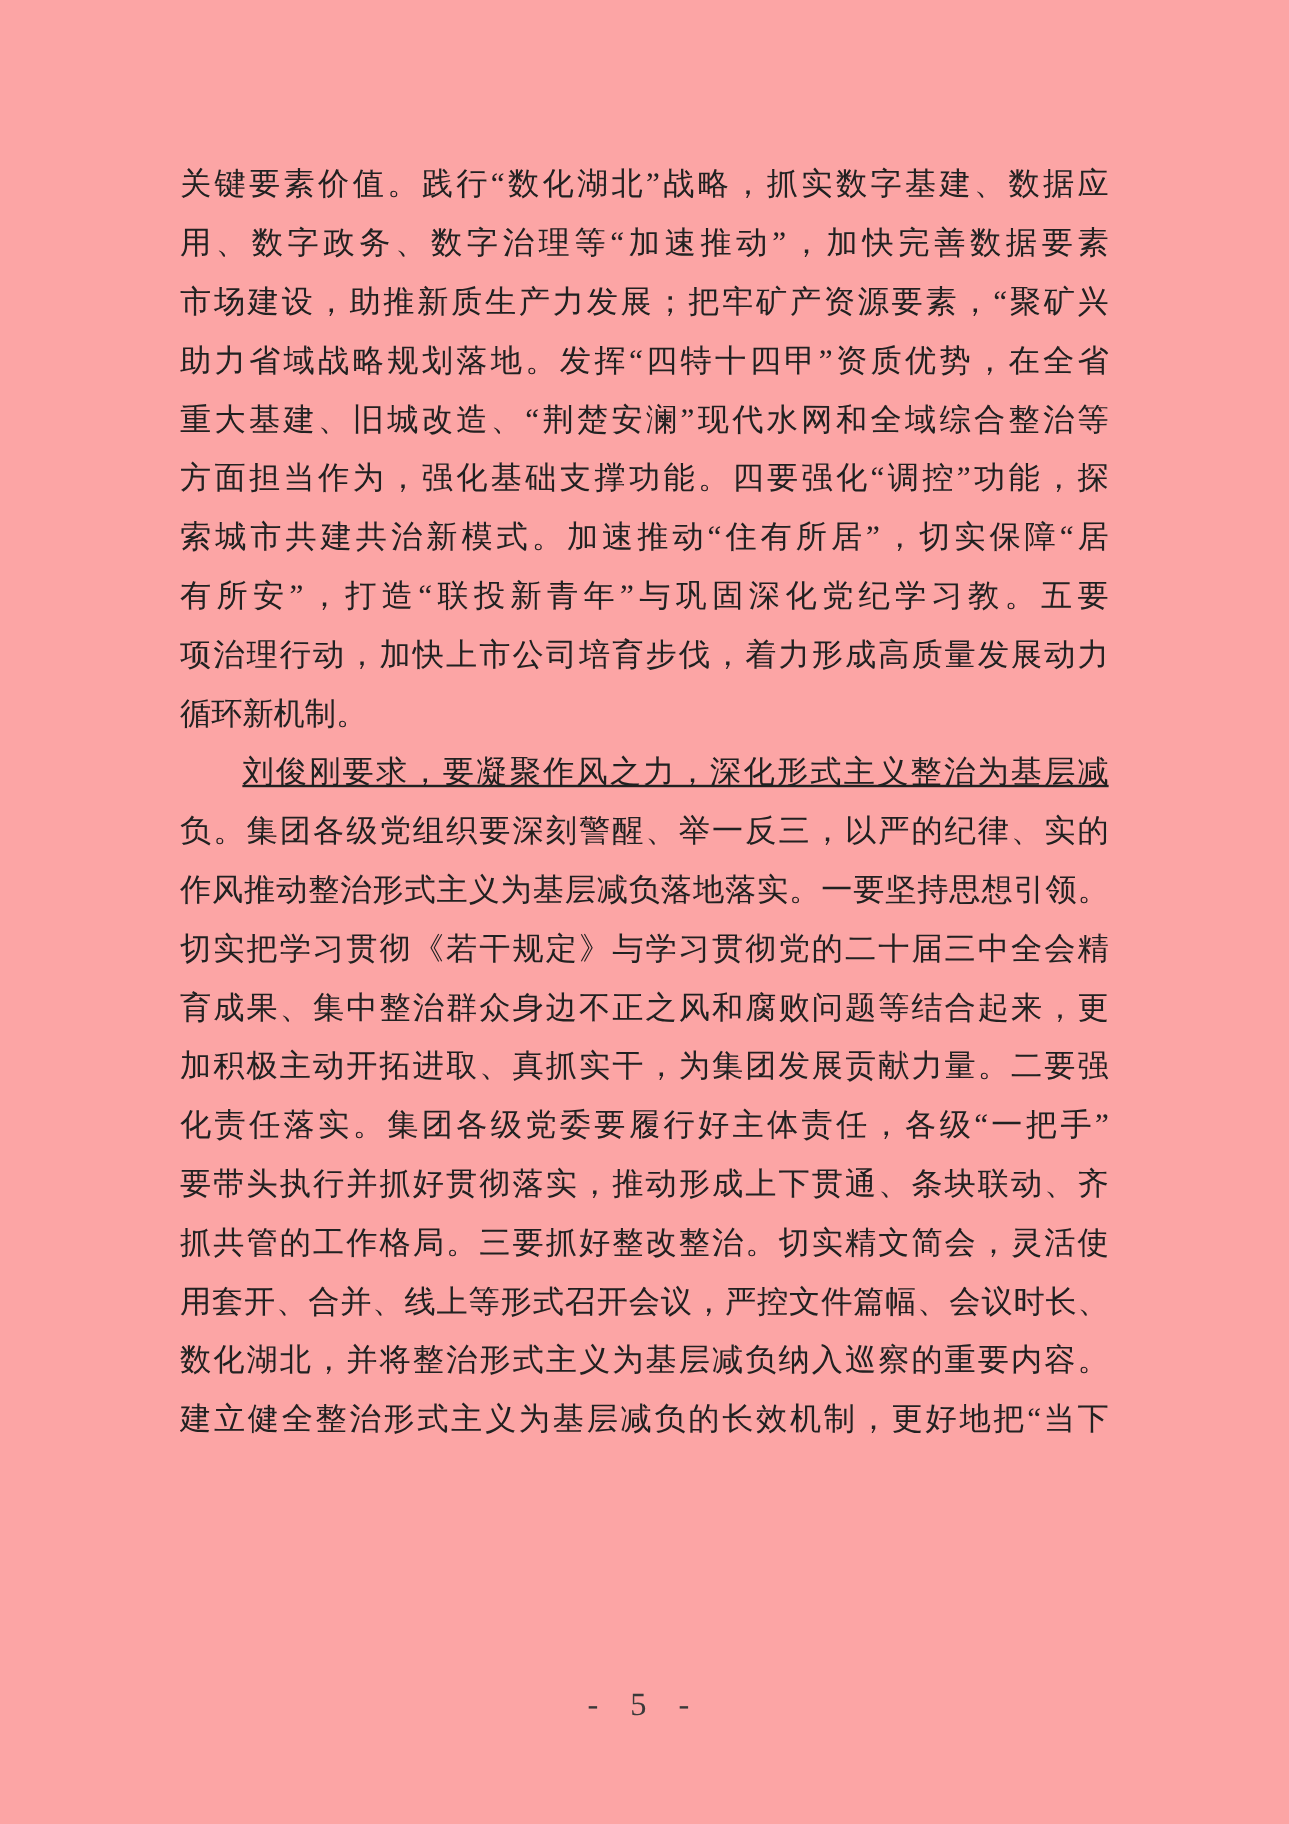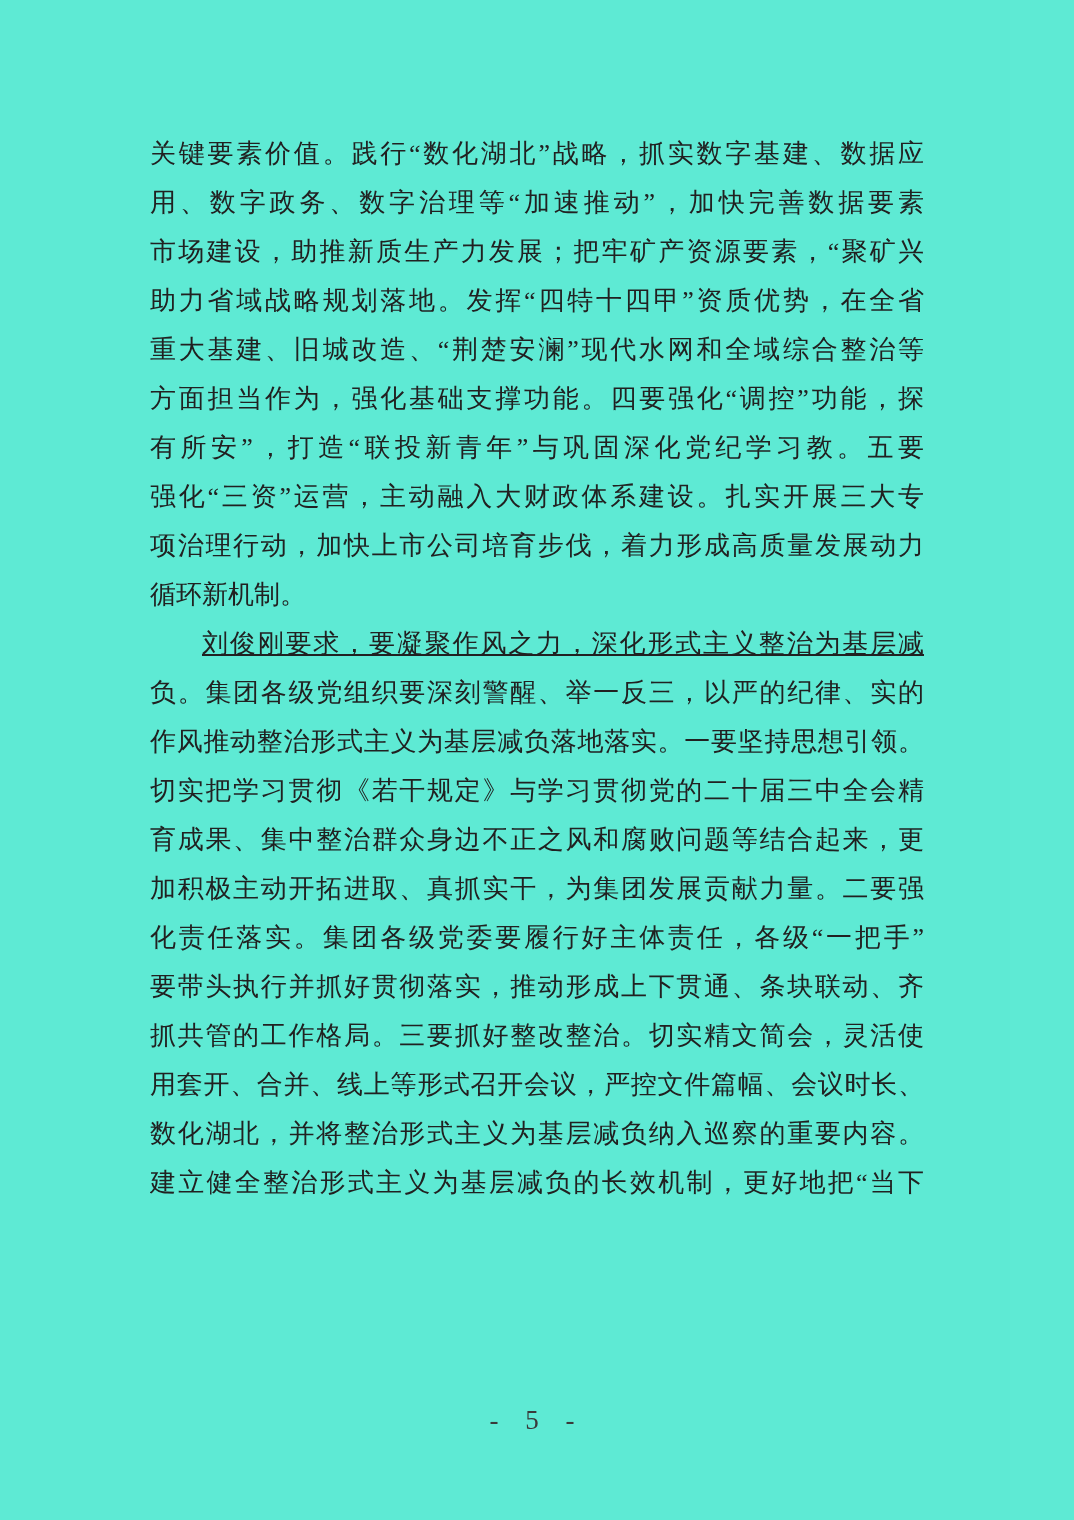--- a/index.html
+++ b/index.html
@@ -11,21 +11,21 @@
     height: 1520px;
     background: #f4f4f4;
     font-family: "Liberation Serif", serif;
   }
   .page {
     position: absolute;
     left: 0;
     top: 0;
     width: 1074px;
     height: 1520px;
-    background: #5eead4;
+    background: #fca5a5;
     overflow: hidden;
   }
   .body-text {
     position: absolute;
     left: 150px;
     top: 129px;
     width: 774px;
     font-size: 26px;
     line-height: 49px;
     color: #212121;
@@ -59,22 +59,22 @@
 <body>
 
 <div class="page">
   <div class="body-text">
       <div class="text-line">关键要素价值。践行“数化湖北”战略，抓实数字基建、数据应</div>
       <div class="text-line">用、数字政务、数字治理等“加速推动”，加快完善数据要素</div>
       <div class="text-line">市场建设，助推新质生产力发展；把牢矿产资源要素，“聚矿兴</div>
       <div class="text-line">助力省域战略规划落地。发挥“四特十四甲”资质优势，在全省</div>
       <div class="text-line">重大基建、旧城改造、“荆楚安澜”现代水网和全域综合整治等</div>
       <div class="text-line">方面担当作为，强化基础支撑功能。四要强化“调控”功能，探</div>
+      <div class="text-line">索城市共建共治新模式。加速推动“住有所居”，切实保障“居</div>
       <div class="text-line">有所安”，打造“联投新青年”与巩固深化党纪学习教。五要</div>
-      <div class="text-line">强化“三资”运营，主动融入大财政体系建设。扎实开展三大专</div>
       <div class="text-line">项治理行动，加快上市公司培育步伐，着力形成高质量发展动力</div>
       <div class="text-line no-stretch">循环新机制。</div>
       <div class="text-line indent">刘俊刚要求，要凝聚作风之力，深化形式主义整治为基层减</div>
       <div class="text-line">负。集团各级党组织要深刻警醒、举一反三，以严的纪律、实的</div>
       <div class="text-line">作风推动整治形式主义为基层减负落地落实。一要坚持思想引领。</div>
       <div class="text-line">切实把学习贯彻《若干规定》与学习贯彻党的二十届三中全会精</div>
       <div class="text-line">育成果、集中整治群众身边不正之风和腐败问题等结合起来，更</div>
       <div class="text-line">加积极主动开拓进取、真抓实干，为集团发展贡献力量。二要强</div>
       <div class="text-line">化责任落实。集团各级党委要履行好主体责任，各级“一把手”</div>
       <div class="text-line">要带头执行并抓好贯彻落实，推动形成上下贯通、条块联动、齐</div>

